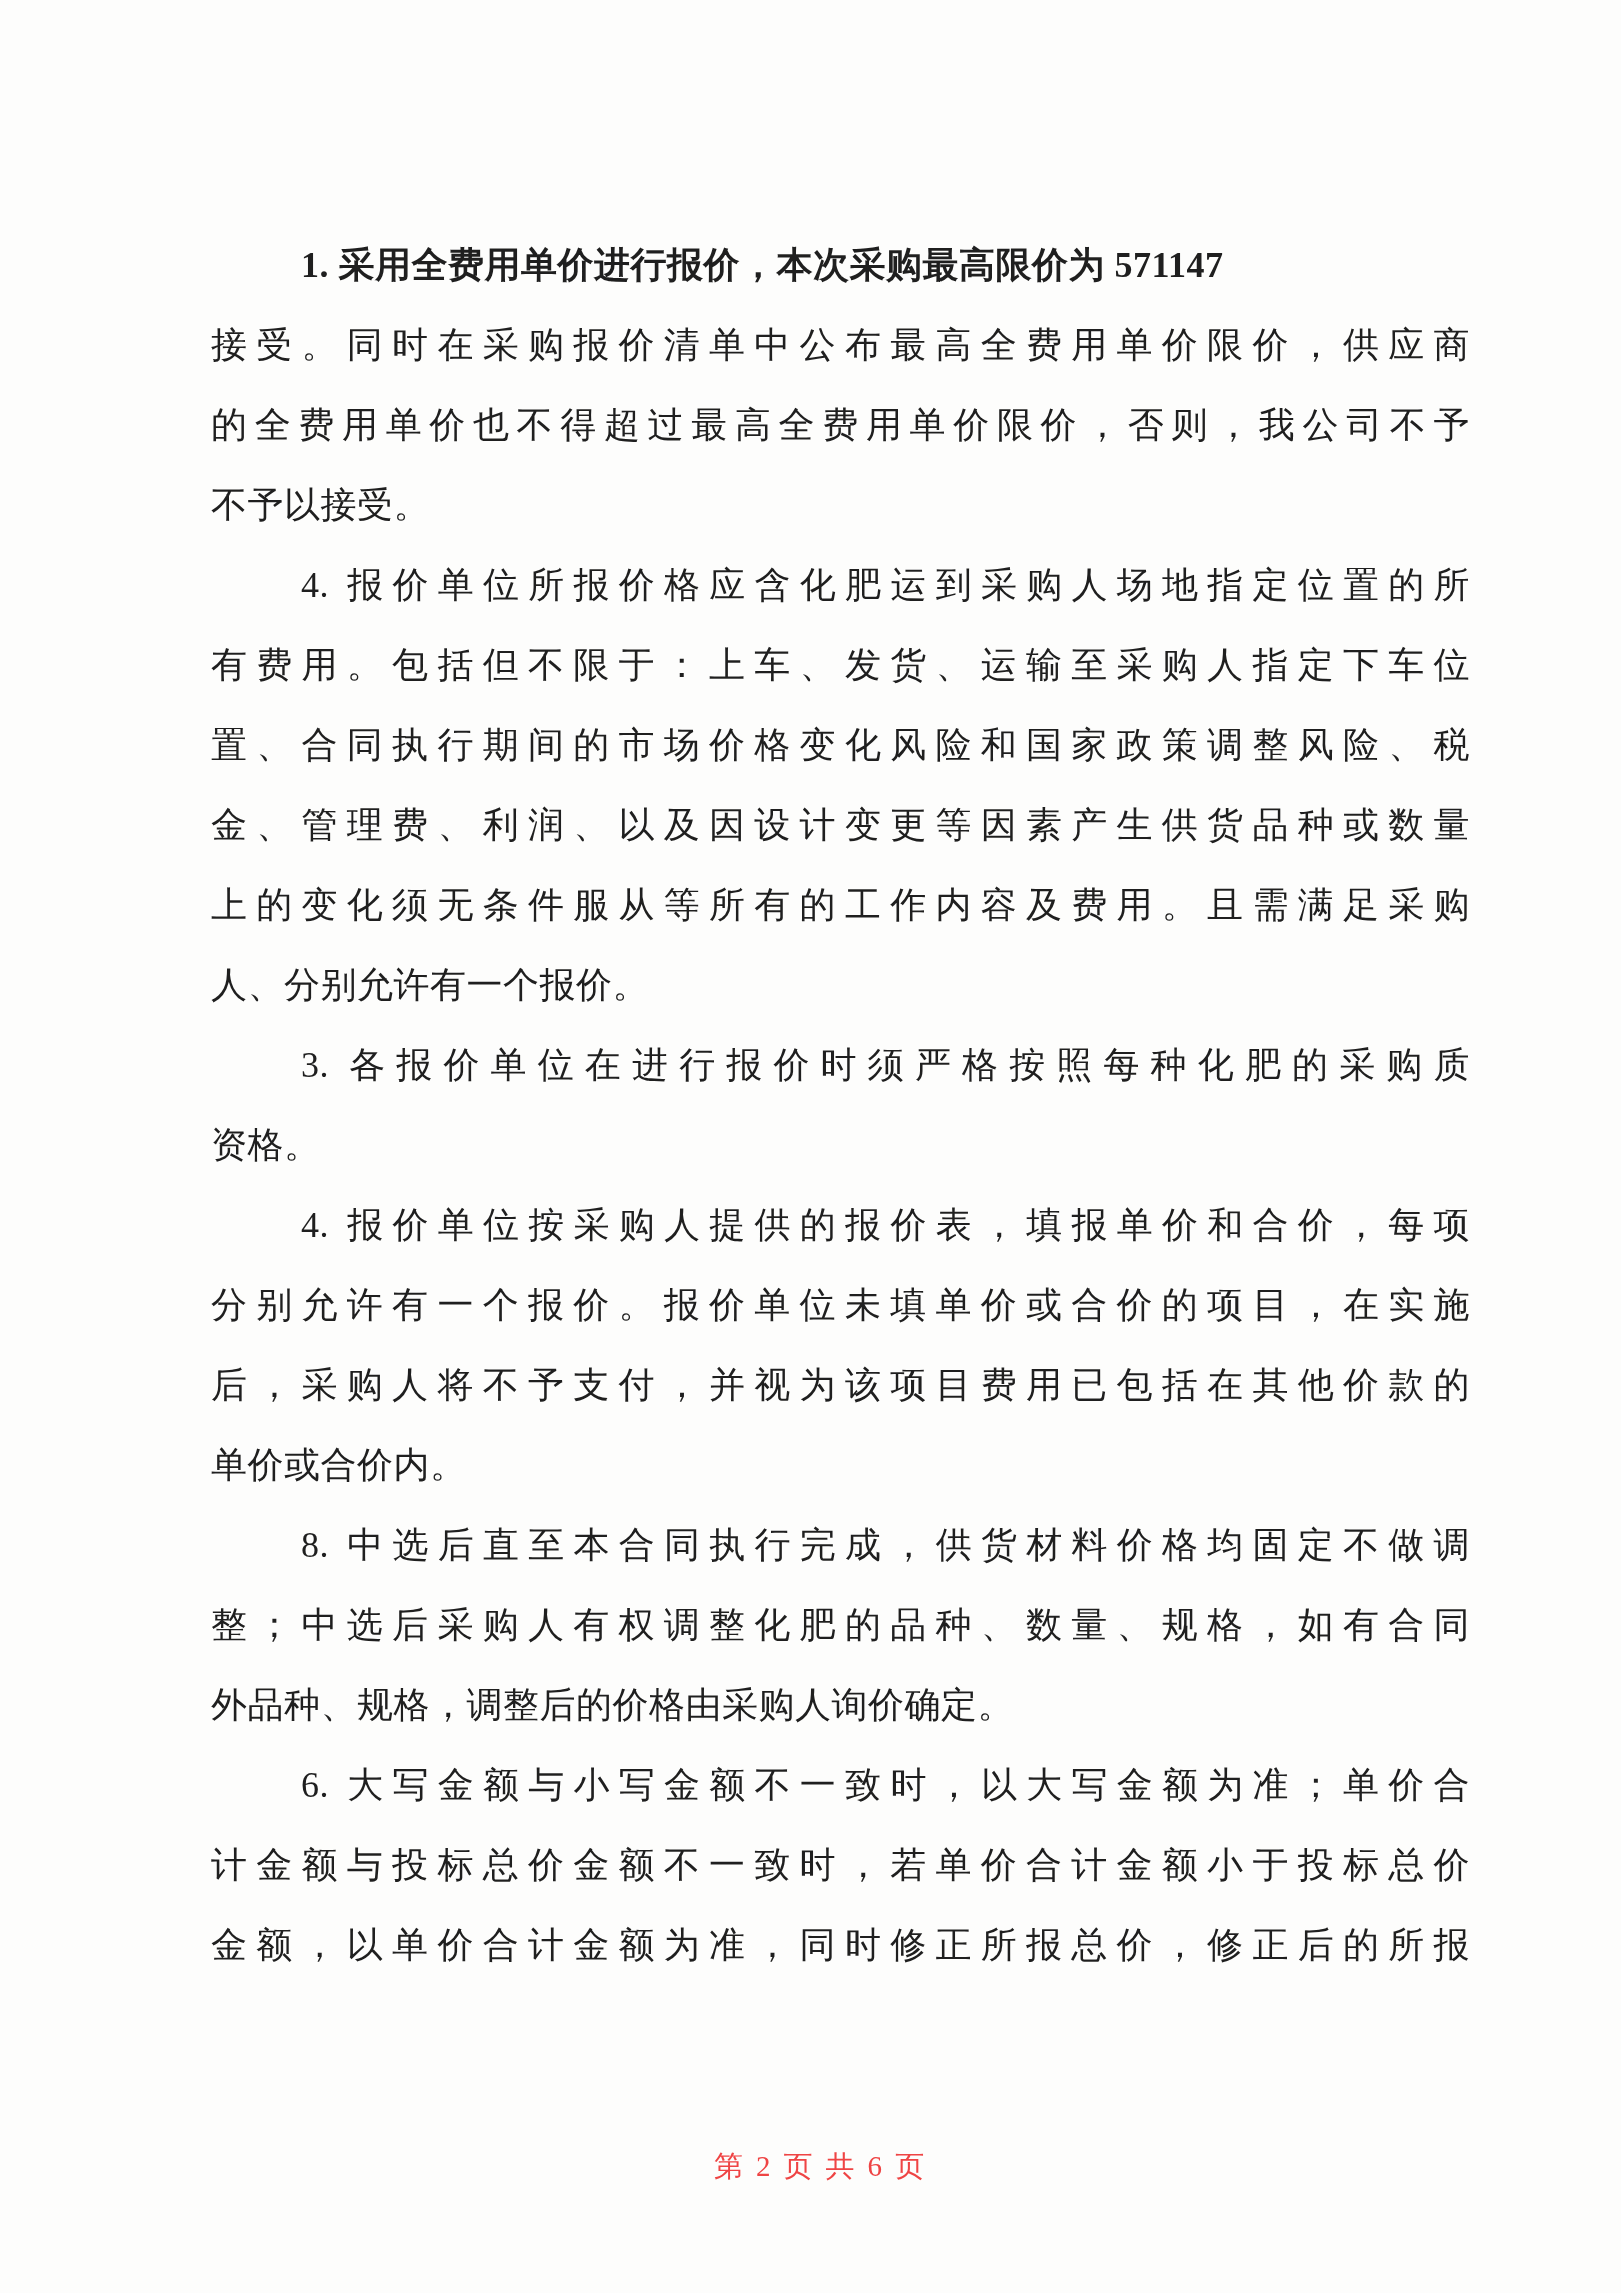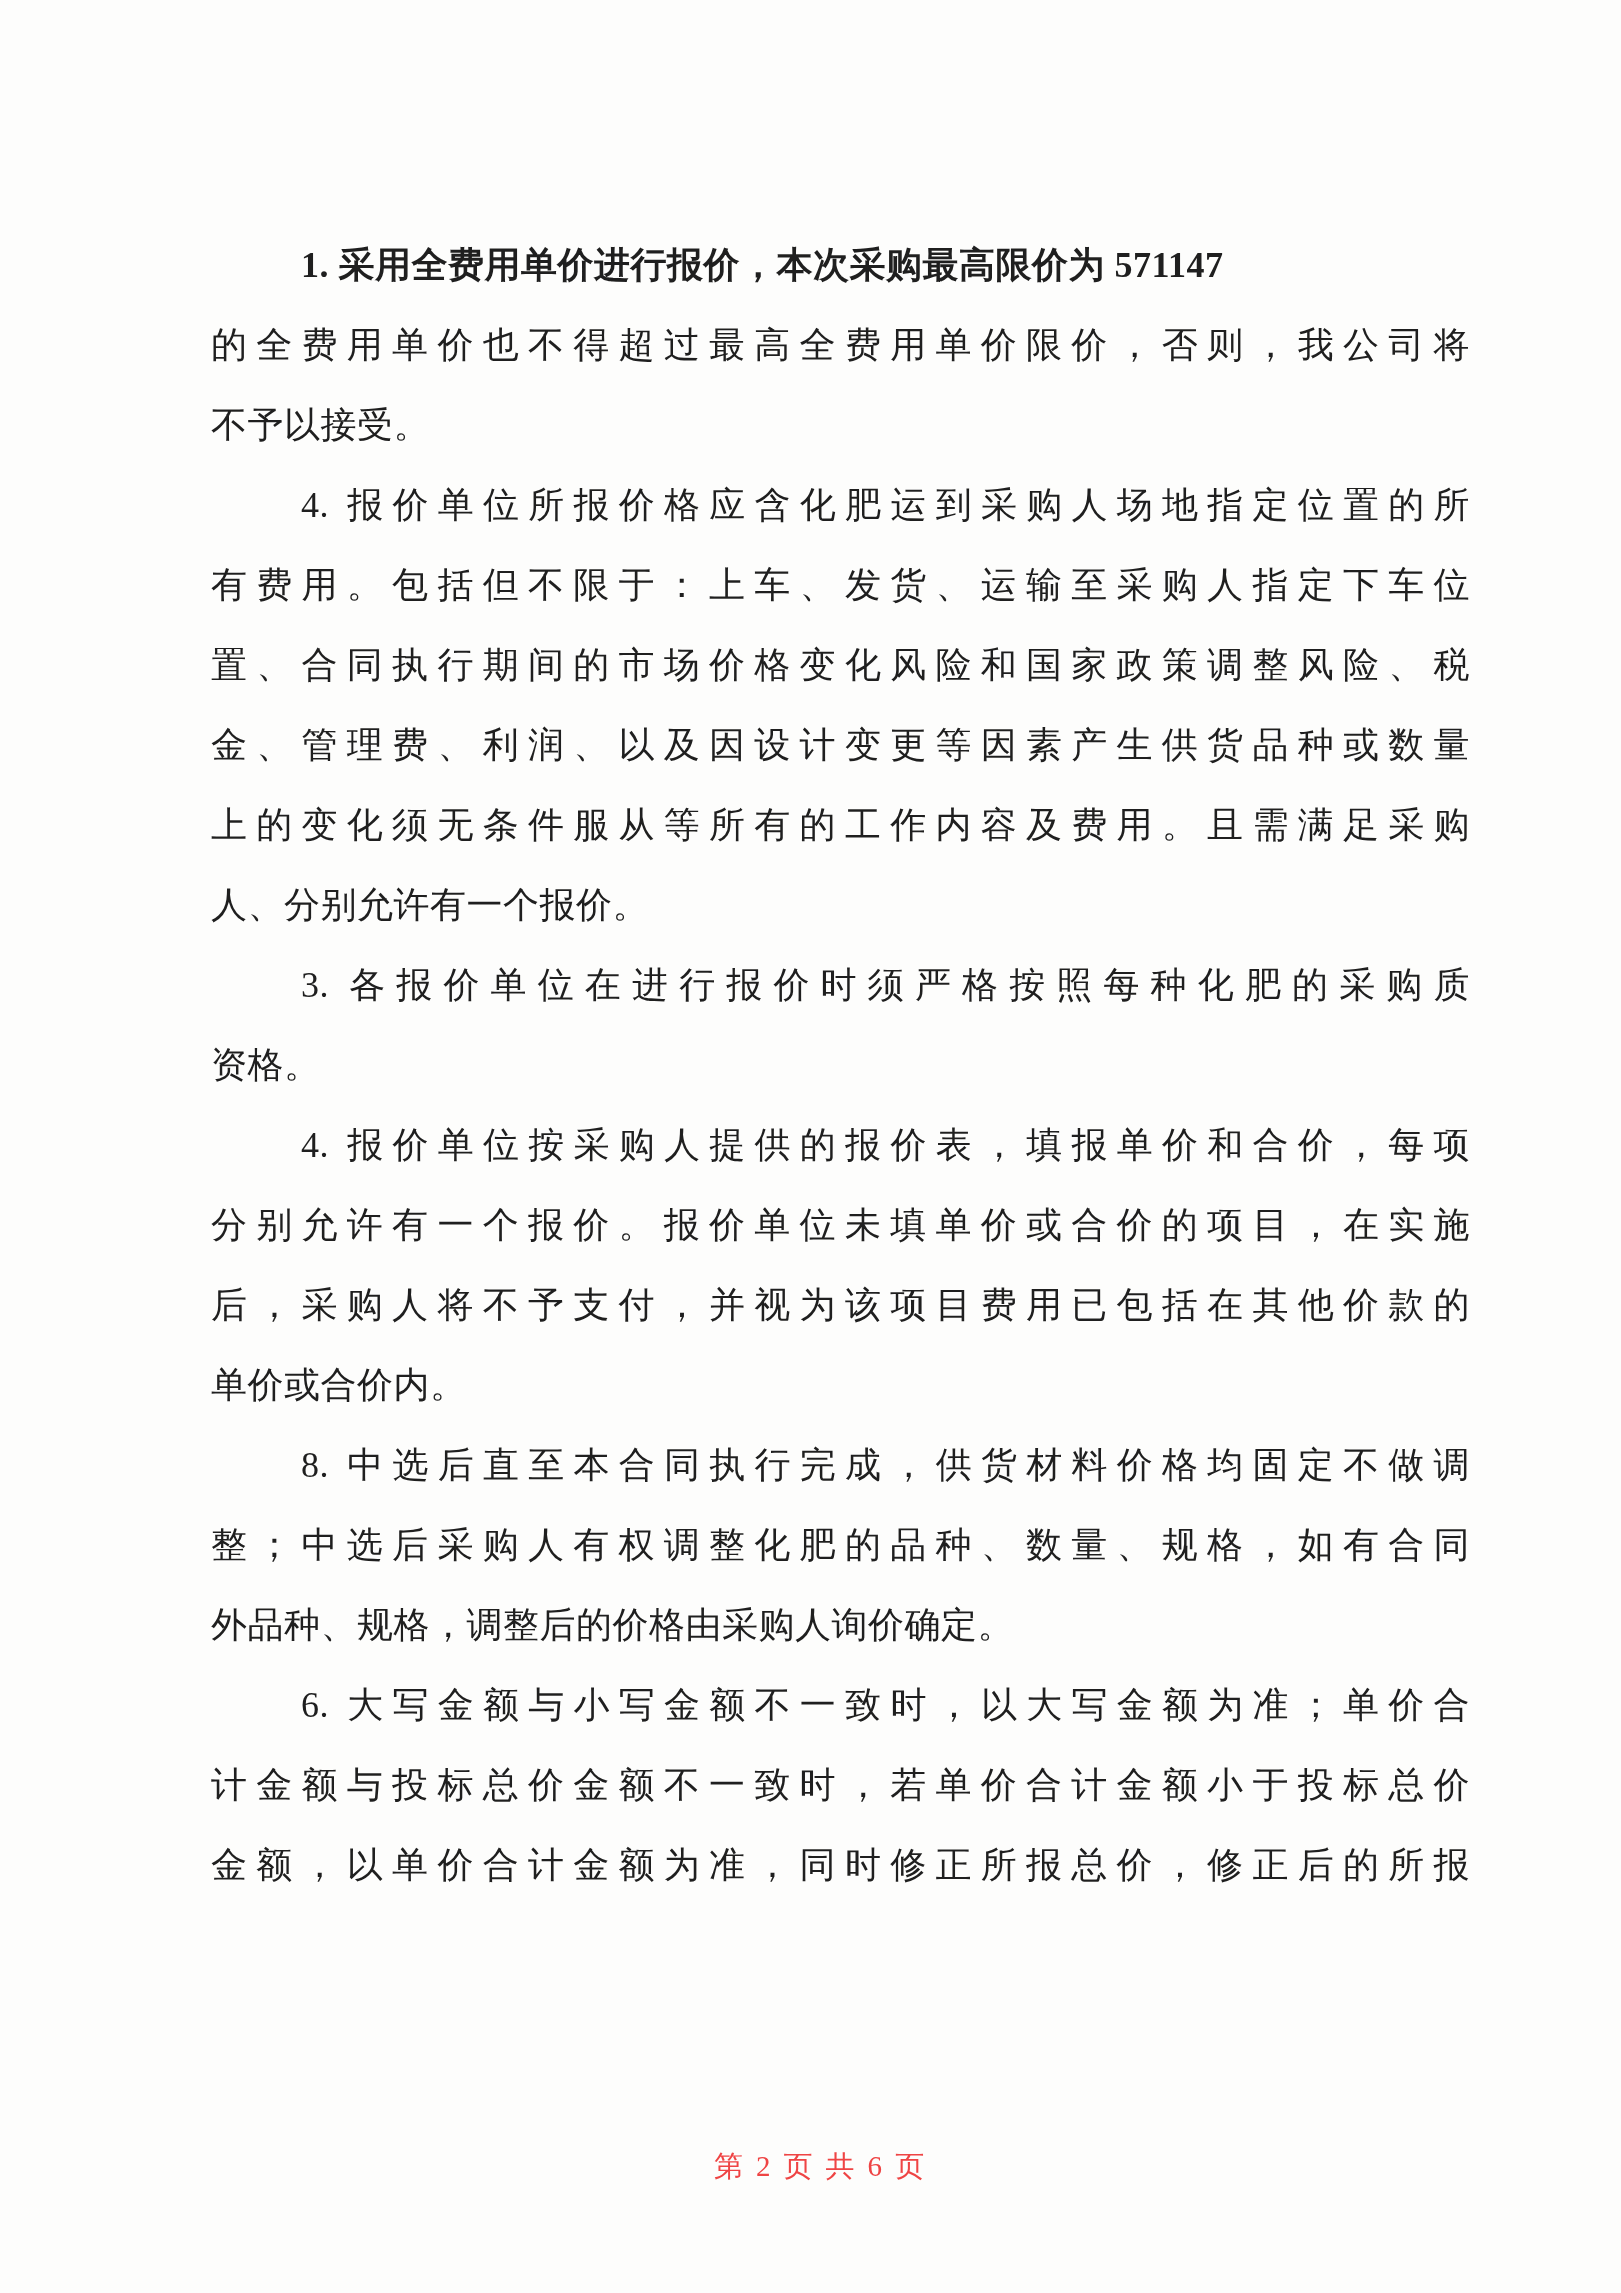--- a/index.html
+++ b/index.html
@@ -56,21 +56,22 @@
     font-family: "Liberation Serif", "DejaVu Serif", serif;
     padding-left: 10px;
   }
 </style>
 </head>
 <body>
 
 <div class="page">
   <div class="textblock">
       <div class="line indent"><span class="seg b">1. 采用全费用单价进行报价，本次采购最高限价为 571147</span></div>
-      <div class="line fill"><span class="seg">的全费用单价也不得超过最高全费用单价限价，否则，我公司将</span></div>
+      <div class="line fill"><span class="seg">接受。同时在采购报价清单中公布最高全费用单价限价，供应商</span></div>
+      <div class="line fill"><span class="seg">的全费用单价也不得超过最高全费用单价限价，否则，我公司不予</span></div>
       <div class="line"><span class="seg">不予以接受。</span></div>
       <div class="line fill indent"><span class="seg">4. 报价单位所报价格应含化肥运到采购人场地指定位置的所</span></div>
       <div class="line fill"><span class="seg">有费用。包括但不限于：上车、发货、运输至采购人指定下车位</span></div>
       <div class="line fill"><span class="seg">置、合同执行期间的市场价格变化风险和国家政策调整风险、税</span></div>
       <div class="line fill"><span class="seg">金、管理费、利润、以及因设计变更等因素产生供货品种或数量</span></div>
       <div class="line fill"><span class="seg">上的变化须无条件服从等所有的工作内容及费用。且需满足采购</span></div>
       <div class="line"><span class="seg">人、分别允许有一个报价。</span></div>
       <div class="line fill indent"><span class="seg">3. 各报价单位在进行报价时须严格按照每种化肥的采购质</span></div>
       <div class="line"><span class="seg">资格。</span></div>
       <div class="line fill indent"><span class="seg">4. 报价单位按采购人提供的报价表，填报单价和合价，每项</span></div>

